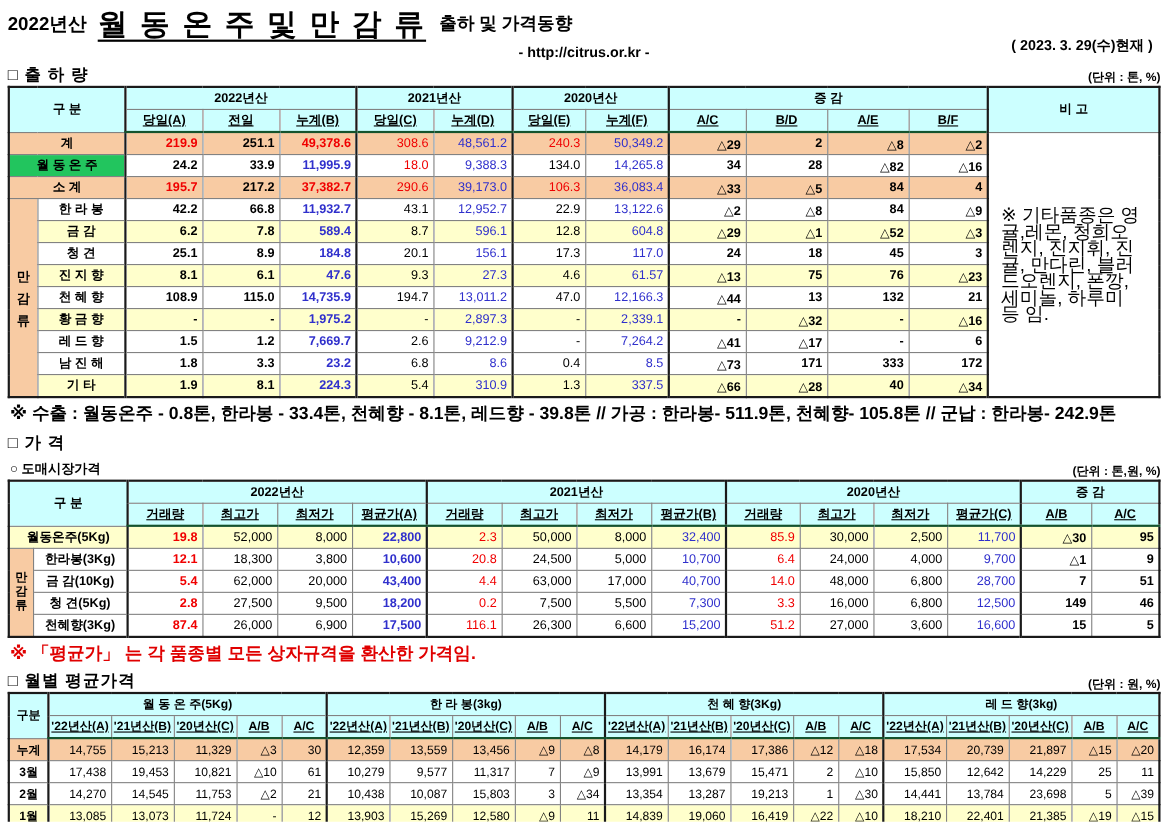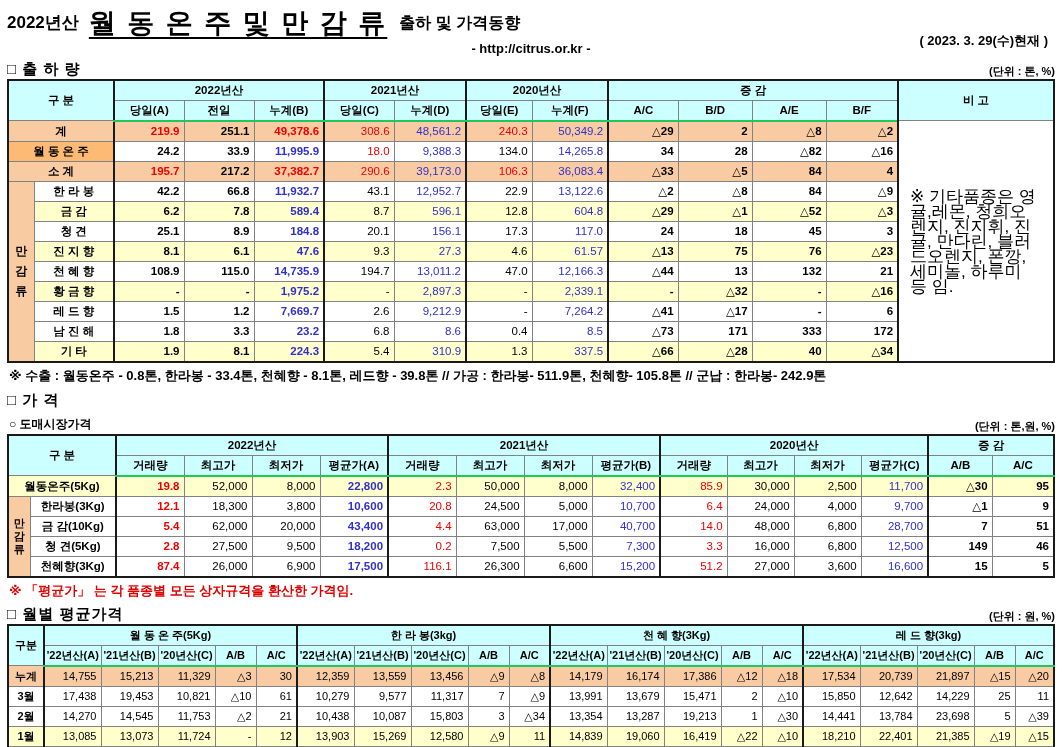--- a/index.html
+++ b/index.html
@@ -14,35 +14,35 @@
   .dateline{position:absolute;top:32px;right:14px;font-size:13px;font-weight:bold;}
   
   .secrow{display:flex;justify-content:space-between;align-items:flex-end;margin-top:4px;}
   .sec{font-size:15px;font-weight:bold;letter-spacing:1px;}
   .subsec{font-size:12px;font-weight:bold;margin:2px 0 1px 2px;}
   .unit{font-size:11px;font-weight:bold;}
   
   table{border-collapse:collapse;table-layout:fixed;width:1048px;border:2px solid #1a1a1a;}
   th,td{border:1px solid #828282;font-size:11.5px;height:19px;padding:0 4px 0 1px;overflow:hidden;white-space:nowrap;}
   th{background:#ccffff;font-weight:bold;text-align:center;padding:0;}
-  thead tr:last-child th{border-bottom:2px solid #22c55e;}
+  thead tr:last-child th{border-bottom:2px solid #14532d;text-decoration:underline;}
   td.num{text-align:right;}
   td.lbl{text-align:center;font-weight:bold;padding:0;}
   .b{font-weight:bold}
   .red{color:#f00000}
   .blue{color:#3030cc}
   .gl{border-left:2px solid #1a1a1a;}
   tr.bg-o td{background:#f8cba3;}
   tr.bg-y td{background:#ffffcc;}
-  td.cyan{background:#fdba74;}
+  td.cyan{background:#22c55e;}
   td.vgroup{background:#f8cba3;text-align:center;font-weight:bold;font-size:12px;line-height:20px;padding:0;}
   tr.bg-o td.bigo, td.bigo{background:#fff;vertical-align:middle;}
   .remark{font-size:17px;line-height:15px;white-space:normal;padding:0 10px;}
   
-  .note{font-size:13px;font-weight:bold;margin:4px 0 0 2px;}
+  .note{font-size:16px;font-weight:bold;margin:4px 0 0 2px;}
   .note-red{color:#e00000;}
   
   .t3 th,.t3 td{font-size:11px;}
 </style>
 </head>
 <body>
 
 <div class="page">
 
   <div class="titlebar">

